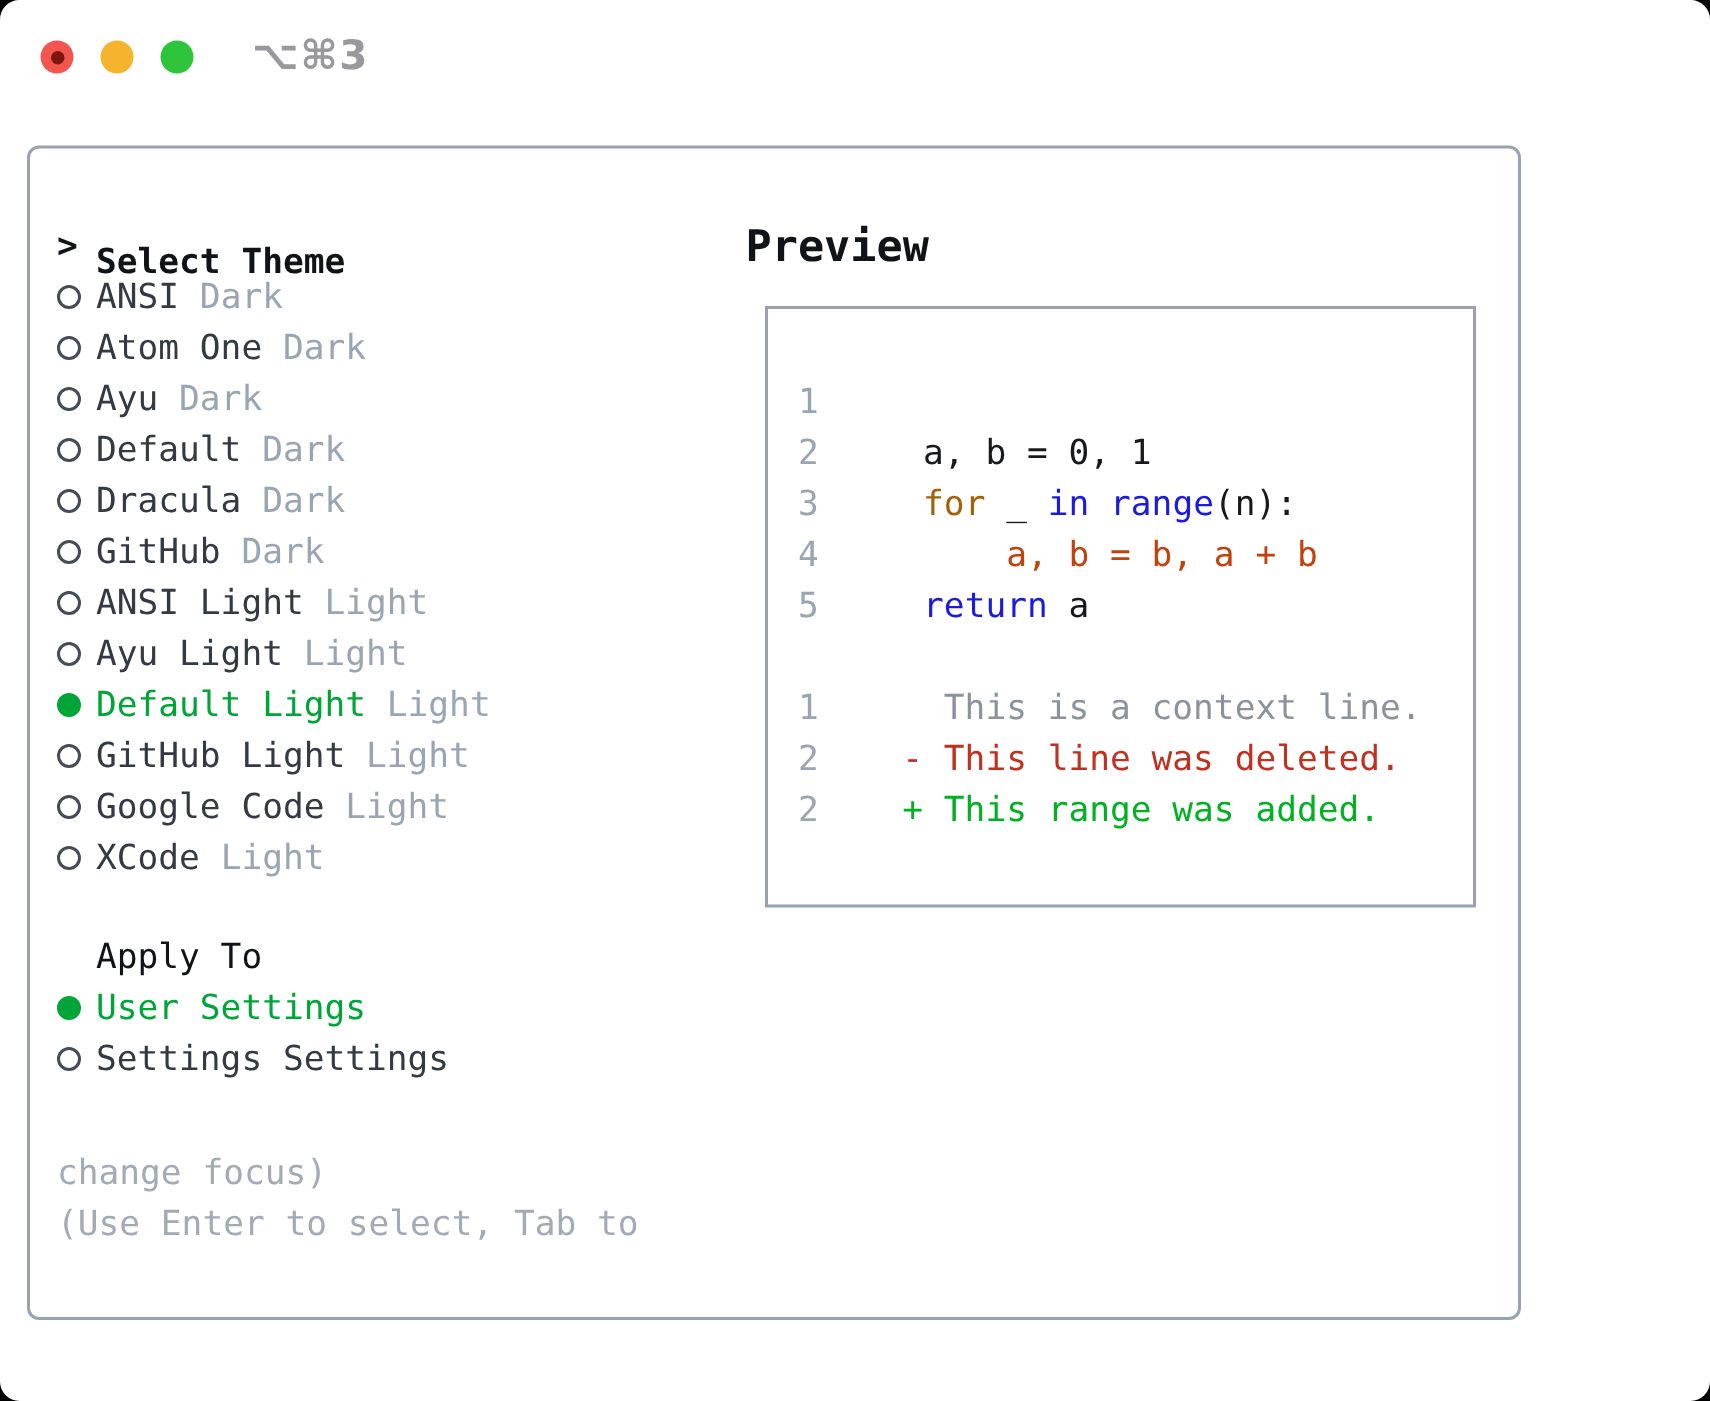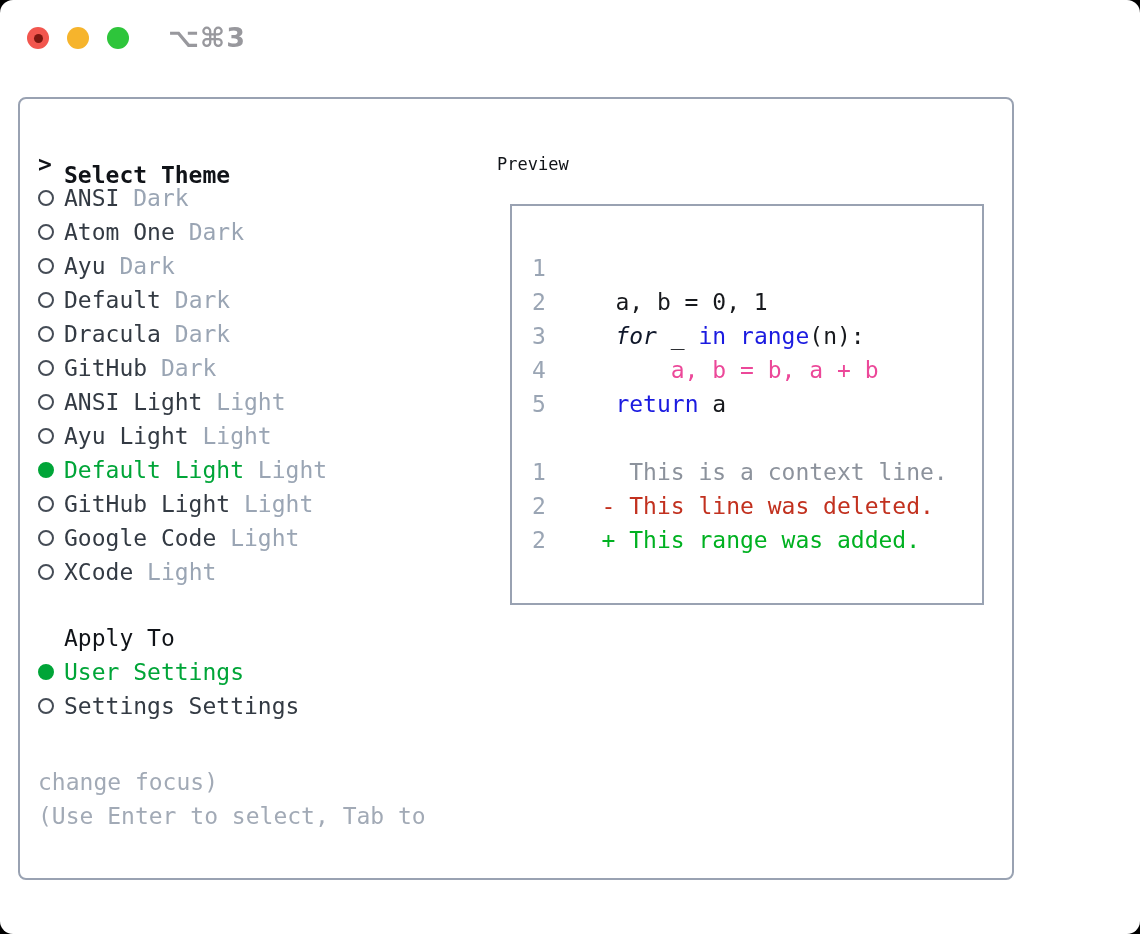--- a/index.html
+++ b/index.html
@@ -115,22 +115,22 @@
     color: var(--hint-text, #a2aab6);
     white-space: pre;
   }
   
   .preview-label {
     position: absolute;
     left: 477px;
     top: 48px;
     height: 34px;
     line-height: 34px;
-    font-size: 17px;
-    font-weight: normal;
+    font-size: 29px;
+    font-weight: bold;
     color: var(--heading-text, #101318);
   }
   .preview-box {
     position: absolute;
     left: 490px;
     top: 105px;
     width: 474px;
     height: 401px;
     border: 2px solid var(--panel-border, #99a2b2);
     background: #ffffff;
@@ -281,26 +281,26 @@
     <span class="line-num">1</span>
   </div>
 
   <div class="code-line">
     <span class="line-num">2</span>
     <span class="code-text"><span style="color: rgb(23, 25, 29);">    a, b = 0, 1</span></span>
   </div>
 
   <div class="code-line">
     <span class="line-num">3</span>
-    <span class="code-text"><span style="color: rgb(23, 25, 29);">    </span><span style="color: #0f172a; font-style: italic;">for</span><span style="color: rgb(23, 25, 29);"> _ </span><span style="color: rgb(27, 27, 224);">in</span><span style="color: rgb(23, 25, 29);"> </span><span style="color: rgb(27, 27, 224); text-align: center;">range</span><span style="color: rgb(23, 25, 29);">(n):</span></span>
+    <span class="code-text"><span style="color: rgb(23, 25, 29);">    </span><span style="color: #a16207;">for</span><span style="color: rgb(23, 25, 29);"> _ </span><span style="color: rgb(27, 27, 224);">in</span><span style="color: rgb(23, 25, 29);"> </span><span style="color: rgb(27, 27, 224); text-align: center;">range</span><span style="color: rgb(23, 25, 29);">(n):</span></span>
   </div>
 
   <div class="code-line">
     <span class="line-num">4</span>
-    <span class="code-text"><span style="color: #ec4899;">        a, b = b, a + b</span></span>
+    <span class="code-text"><span style="color: #c2410c;">        a, b = b, a + b</span></span>
   </div>
 
   <div class="code-line">
     <span class="line-num">5</span>
     <span class="code-text"><span style="color: rgb(23, 25, 29);">    </span><span style="color: rgb(27, 27, 224);">return</span><span style="color: rgb(23, 25, 29);"> a</span></span>
   </div>
 
   <div class="code-line">
     <span class="line-num"></span>
     <span class="code-text"></span>

